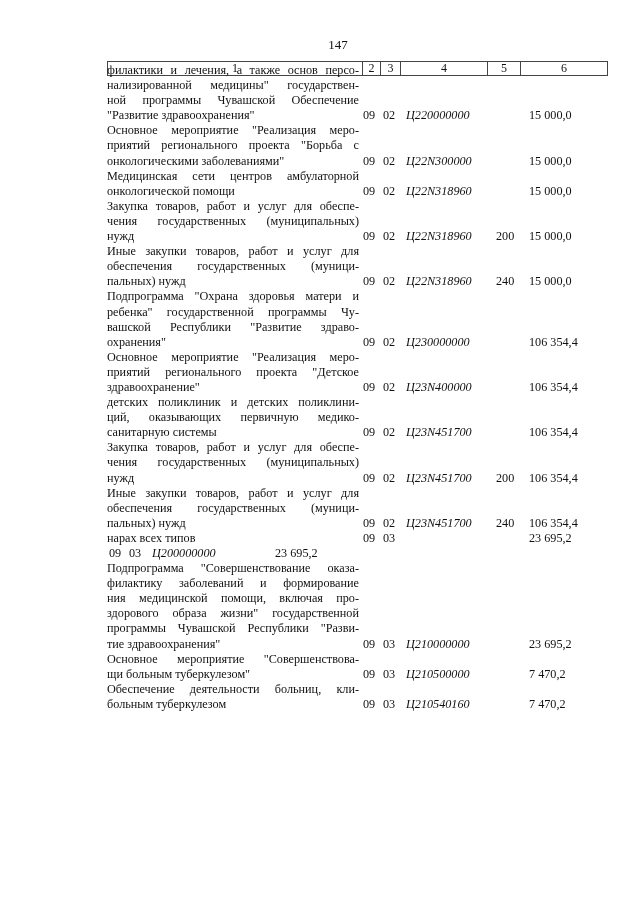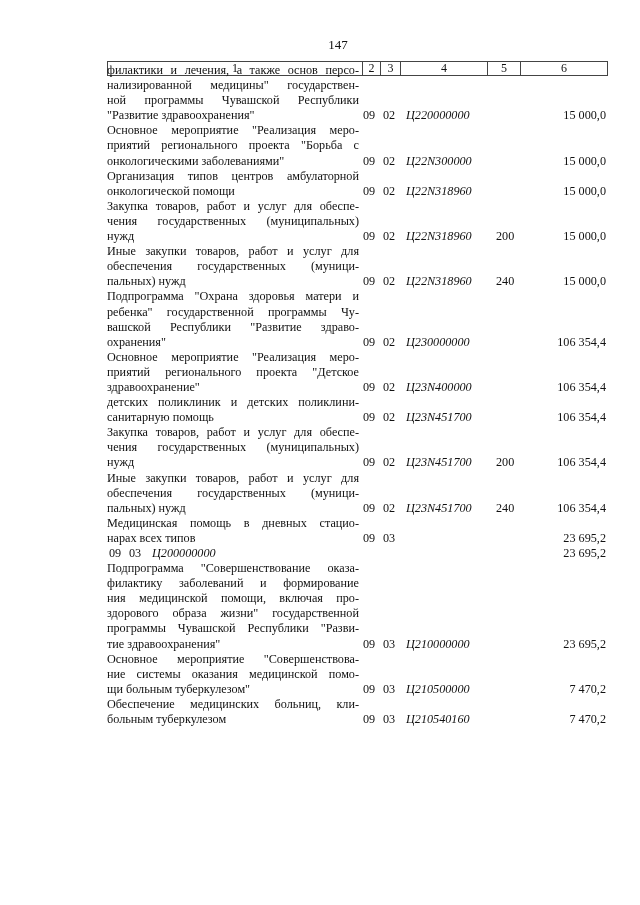--- a/index.html
+++ b/index.html
@@ -15,42 +15,42 @@
   .c4 { width: 87px; } .c5 { width: 33px; } .c6 { flex: 1; }
   .rows { position: absolute; top: 63px; left: 107px; width: 501px; }
   .row { display: flex; align-items: flex-end; font-size: 12.2px; line-height: 15.1px; }
   .row .t { width: 254px; text-align: justify; text-align-last: left; padding-right: 2px; box-sizing: border-box; }
   .row .t span { display: block; text-align: justify; text-align-last: justify; }
   .row .t span.last { text-align-last: left; }
   .row .s { width: 19px; padding-left: 2px; }
   .row .p { width: 20px; padding-left: 1px; }
   .row .k { width: 87px; padding-left: 3px; font-style: italic; }
   .row .v { width: 33px; padding-left: 3px; }
-  .row .a { flex: 1; text-align: right; padding-right: 2px; }
+  .row .a { flex: 1; padding-right: 2px; }
 </style>
 </head>
 <body>
 
 <div class="page-num">147</div>
 
 <div class="hdr">
   <div class="c1">1</div>
   <div class="c2">2</div>
   <div class="c3">3</div>
   <div class="c4">4</div>
   <div class="c5">5</div>
   <div class="c6">6</div>
 </div>
 
 <div class="rows" id="rows">
     <div class="row">
       <div class="t">
         <span>филактики и лечения, а также основ персо-</span>
         <span>нализированной медицины" государствен-</span>
-        <span>ной программы Чувашской Республики</span>
+        <span>ной программы Чувашской Обеспечение</span>
         <span class="last">"Развитие здравоохранения"</span>
       </div>
       <div class="s">09</div>
       <div class="p">02</div>
       <div class="k">Ц220000000</div>
       <div class="v"></div>
       <div class="a">15 000,0</div>
     </div>
     <div class="row">
       <div class="t">
@@ -59,21 +59,21 @@
         <span class="last">онкологическими заболеваниями"</span>
       </div>
       <div class="s">09</div>
       <div class="p">02</div>
       <div class="k">Ц22N300000</div>
       <div class="v"></div>
       <div class="a">15 000,0</div>
     </div>
     <div class="row">
       <div class="t">
-        <span>Организация типов центров амбулаторной</span>
+        <span>Медицинская сети центров амбулаторной</span>
         <span class="last">онкологической помощи</span>
       </div>
       <div class="s">09</div>
       <div class="p">02</div>
       <div class="k">Ц22N318960</div>
       <div class="v"></div>
       <div class="a">15 000,0</div>
     </div>
     <div class="row">
       <div class="t">
@@ -120,21 +120,22 @@
       </div>
       <div class="s">09</div>
       <div class="p">02</div>
       <div class="k">Ц23N400000</div>
       <div class="v"></div>
       <div class="a">106 354,4</div>
     </div>
     <div class="row">
       <div class="t">
         <span>детских поликлиник и детских поликлини-</span>
-        <span class="last">санитарную помощь</span>
+        <span>ций, оказывающих первичную медико-</span>
+        <span class="last">санитарную системы</span>
       </div>
       <div class="s">09</div>
       <div class="p">02</div>
       <div class="k">Ц23N451700</div>
       <div class="v"></div>
       <div class="a">106 354,4</div>
     </div>
     <div class="row">
       <div class="t">
         <span>Закупка товаров, работ и услуг для обеспе-</span>
@@ -154,21 +155,20 @@
         <span class="last">пальных) нужд</span>
       </div>
       <div class="s">09</div>
       <div class="p">02</div>
       <div class="k">Ц23N451700</div>
       <div class="v">240</div>
       <div class="a">106 354,4</div>
     </div>
     <div class="row">
       <div class="t">
-        <span>Медицинская помощь в дневных стацио-</span>
         <span class="last">нарах всех типов</span>
       </div>
       <div class="s">09</div>
       <div class="p">03</div>
       <div class="k"></div>
       <div class="v"></div>
       <div class="a">23 695,2</div>
     </div>
     <div class="row">
       <div class="s">09</div>
@@ -188,32 +188,31 @@
       </div>
       <div class="s">09</div>
       <div class="p">03</div>
       <div class="k">Ц210000000</div>
       <div class="v"></div>
       <div class="a">23 695,2</div>
     </div>
     <div class="row">
       <div class="t">
         <span>Основное мероприятие "Совершенствова-</span>
-        <span>ние системы оказания медицинской помо-</span>
         <span class="last">щи больным туберкулезом"</span>
       </div>
       <div class="s">09</div>
       <div class="p">03</div>
       <div class="k">Ц210500000</div>
       <div class="v"></div>
       <div class="a">7 470,2</div>
     </div>
     <div class="row">
       <div class="t">
-        <span>Обеспечение медицинских больниц, кли-</span>
+        <span>Обеспечение деятельности больниц, кли-</span>
         <span class="last">больным туберкулезом</span>
       </div>
       <div class="s">09</div>
       <div class="p">03</div>
       <div class="k">Ц210540160</div>
       <div class="v"></div>
       <div class="a">7 470,2</div>
     </div>
   </div>
 

